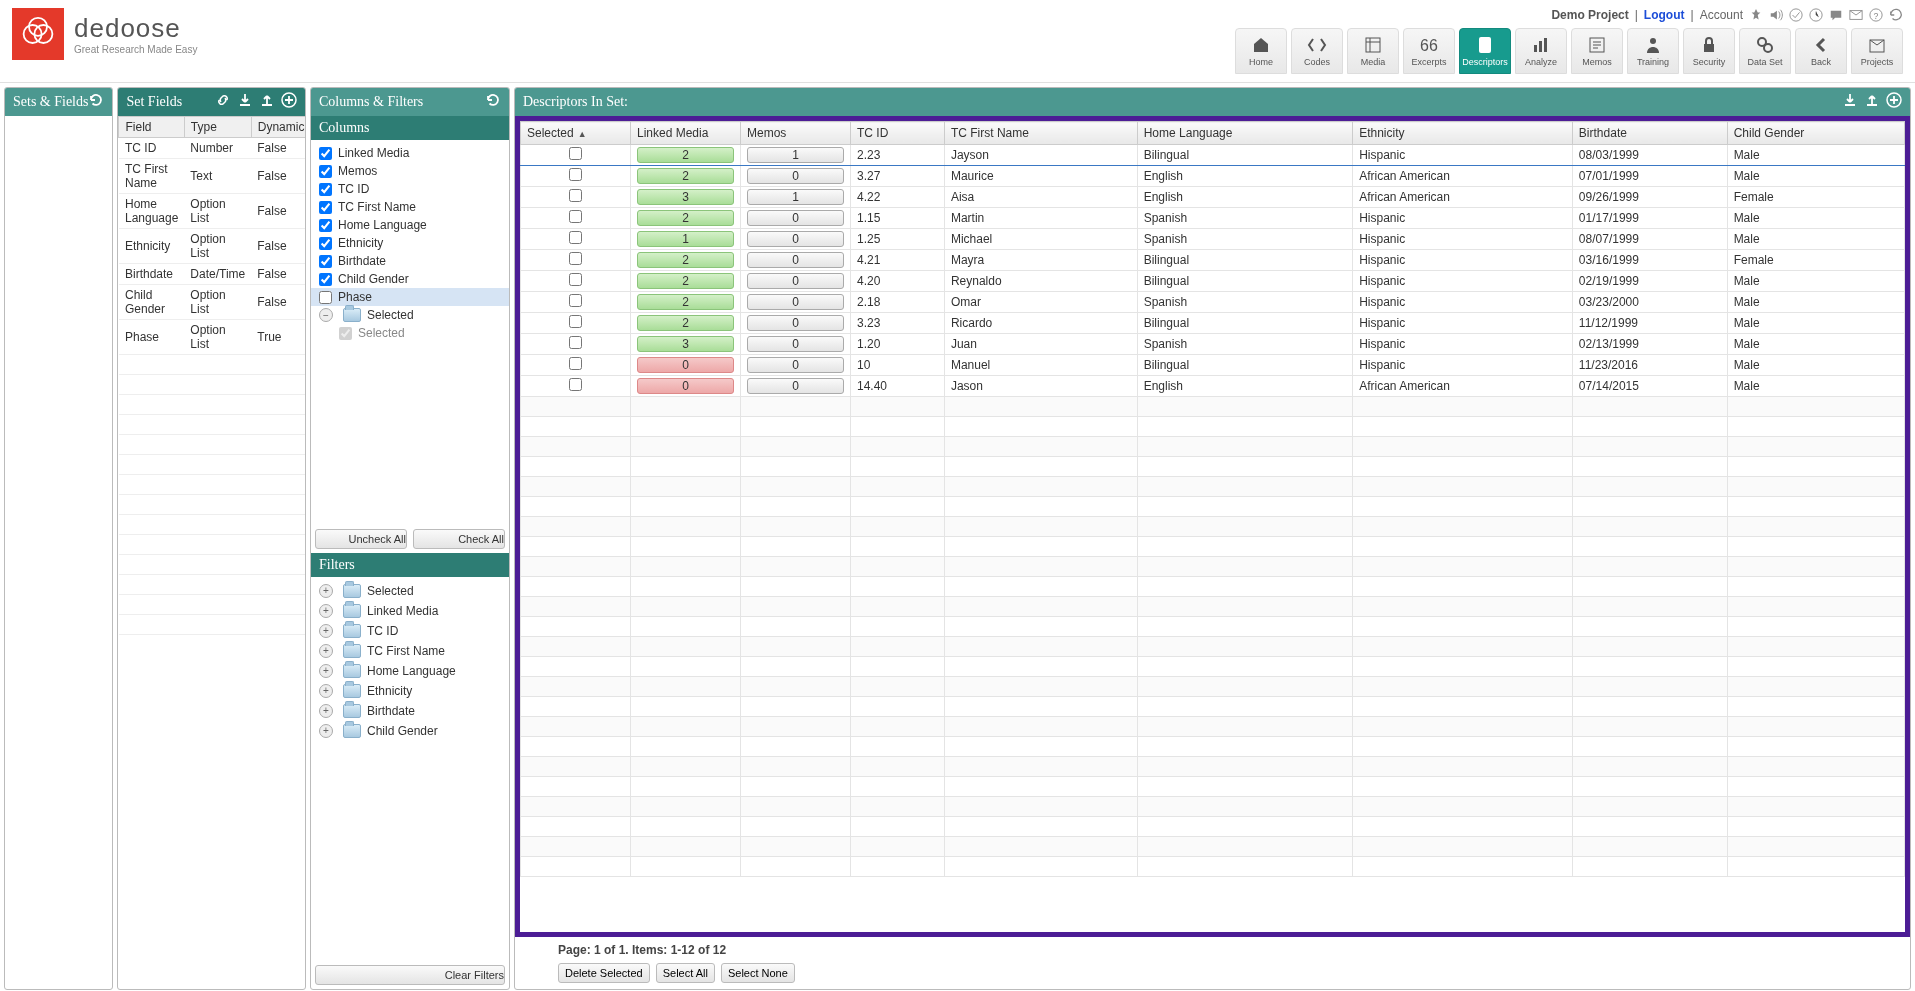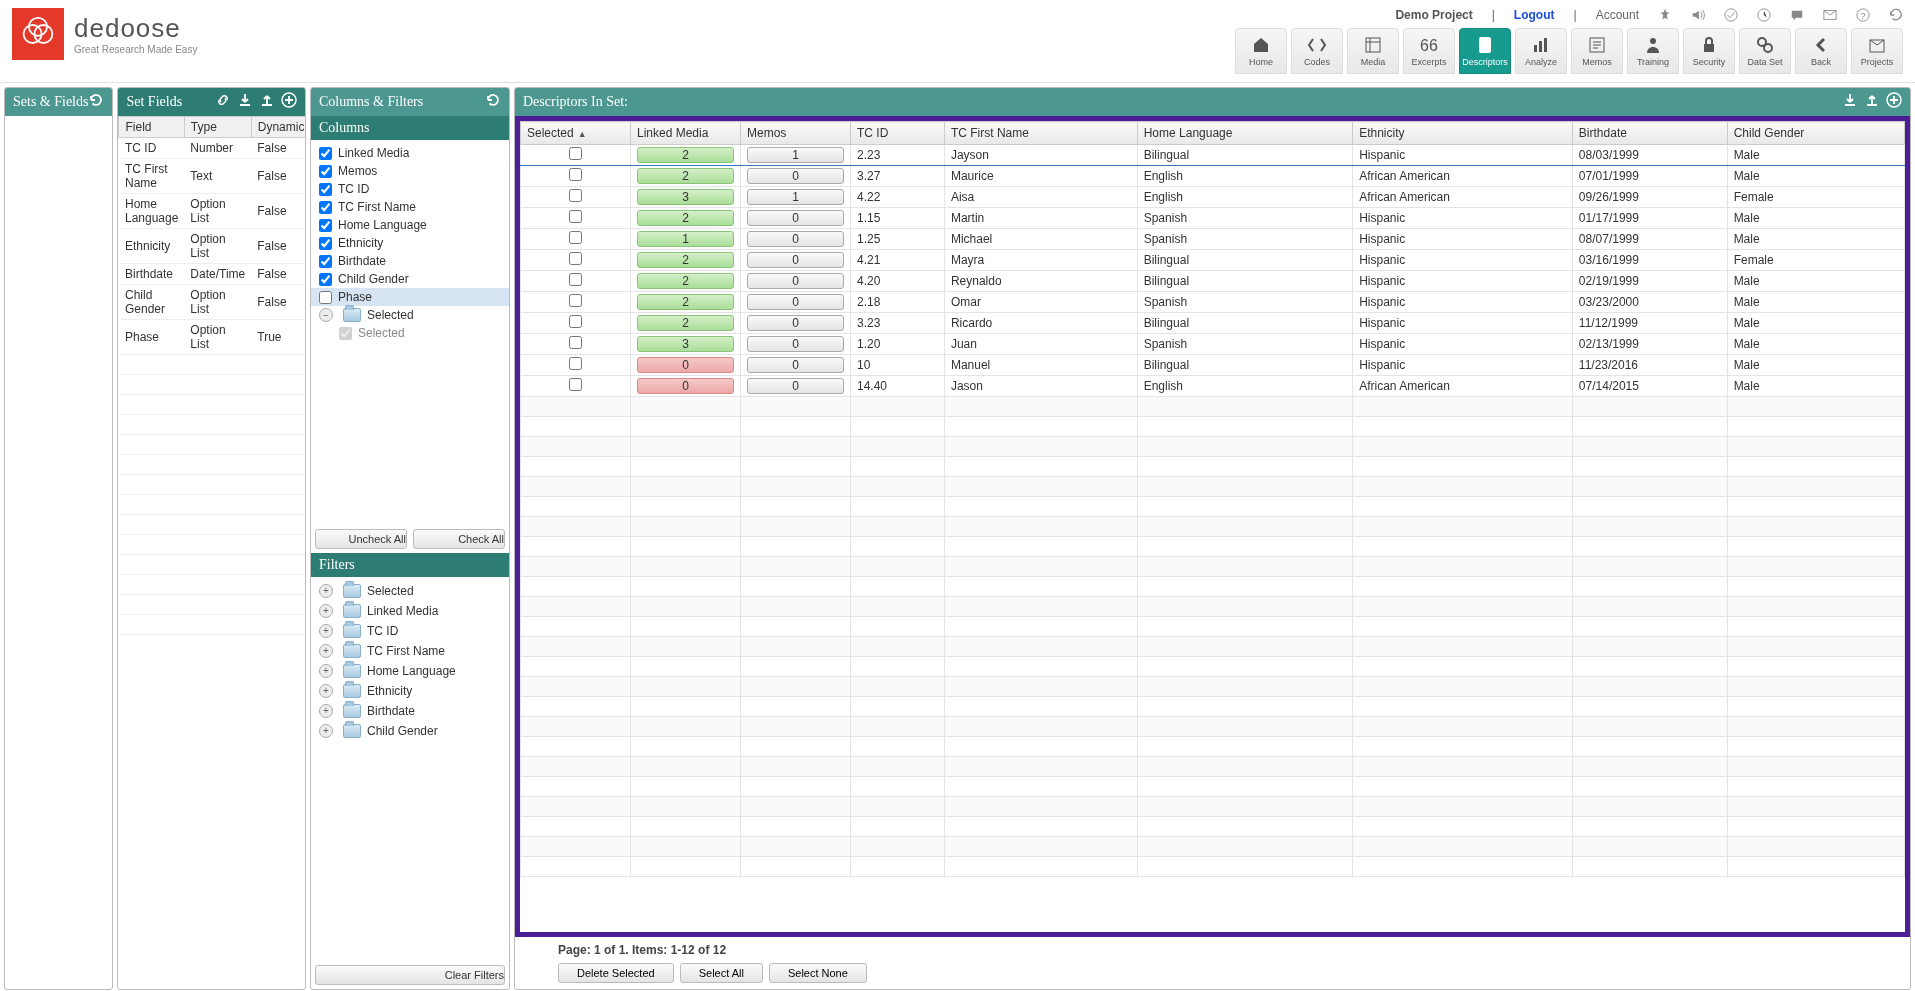--- a/index.html
+++ b/index.html
@@ -7,21 +7,21 @@
 
 
 .header { display: flex; align-items: flex-start; padding: 8px 12px; border-bottom: 1px solid #e0e0e0; }
 .logo-block { display: flex; align-items: center; gap: 10px; }
 .logo-square { width: 52px; height: 52px; background: #e4392a; display: flex; align-items: center; justify-content: center; }
 .logo-square svg { width: 36px; height: 36px; }
 .brand-text { color: #555; }
 .brand-name { font-size: 26px; font-weight: 300; letter-spacing: 1px; }
 .brand-tagline { font-size: 10px; color: #888; }
 .header-right { margin-left: auto; display:flex; flex-direction:column; align-items:flex-end; }
-.top-links { display: flex; align-items: center; gap: 19px; font-size: 12px; color: #666; margin-bottom: 6px; }
+.top-links { display: flex; align-items: center; gap: 6px; font-size: 12px; color: #666; margin-bottom: 6px; }
 .top-links .project-name { font-weight: bold; color:#555;}
 .top-links .logout { color: #1d4ed8; font-weight: bold; }
 .mini-icon { width: 14px; height: 14px; color: #888; display:inline-flex; }
 .nav-buttons { display: flex; gap: 4px; }
 .nav-btn { width: 52px; height: 46px; background: linear-gradient(#f6f6f6,#e8e8e8); border: 1px solid #ddd; border-radius: 4px 4px 0 0; display: flex; flex-direction: column; align-items: center; justify-content: center; gap: 2px; cursor: pointer; color:#555; }
 .nav-btn.active { background: #179b8e; color: #fff; border-color:#138a7e; }
 .nav-btn svg { width: 20px; height: 20px; }
 .nav-btn span { font-size: 9px; }
 
 
@@ -70,21 +70,21 @@
 .grid tr.first-selected td { border-top:1px solid #3a78c4; border-bottom:1px solid #3a78c4; }
 .grid tr.stripe td { background:#fafafa; }
 .pill { display:block; text-align:center; border:1px solid #aaa; border-radius:3px; padding:0 4px; background:linear-gradient(#fafafa,#e4e4e4);}
 .pill.green { background:linear-gradient(#d4f0c8,#a9dd98); border-color:#8bc47a;}
 .pill.red   { background:linear-gradient(#f5c9c9,#eda8a8); border-color:#d88;}
 .sort-arrow { font-size:9px; margin-left:4px; color:#555;}
 
 .bottom-bar { padding:6px 2px; font-size:12px; display:flex; flex-direction:column; gap:6px;margin-left:41px;}
 .bottom-bar .info { font-weight:bold; color:#444;}
 .bottom-bar .btns { display:flex; gap:6px;}
-.bottom-bar .btns button { background:linear-gradient(#fafafa,#e4e4e4); border:1px solid #bbb; border-radius:3px; padding:3px 18px; font-size:11px; cursor:pointer;}
+.bottom-bar .btns button { background:linear-gradient(#fafafa,#e4e4e4); border:1px solid #bbb; border-radius:3px; padding:3px 6px; font-size:11px; cursor:pointer;}
 
 .fill-rows td { height:20px; }
 input[type=checkbox]{ width:13px; height:13px; }
 </style>
 </head>
 <body>
 
 <div class="header">
   <div class="logo-block">
     <div class="logo-square">

